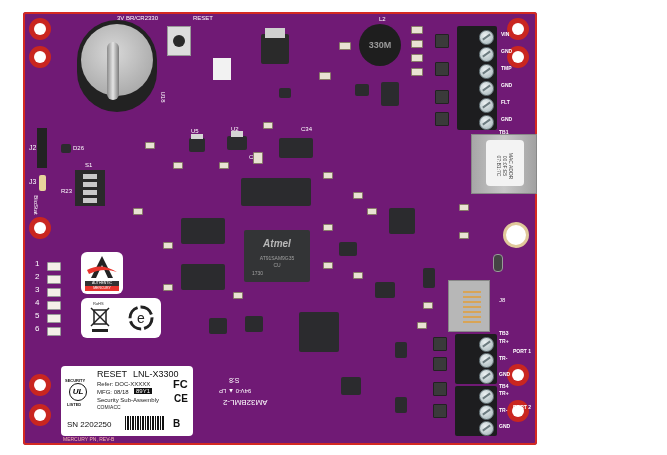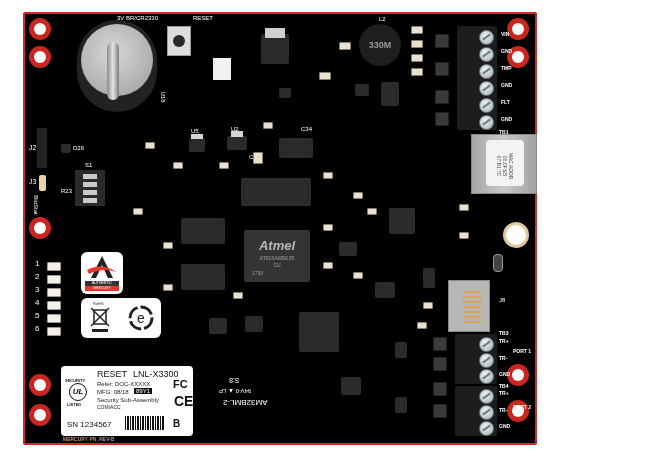--- a/index.html
+++ b/index.html
@@ -1,17 +1,17 @@
 <!DOCTYPE html>
 <html><head>
 <meta charset="utf-8">
 <style>
   html,body{margin:0;padding:0;background:#ffffff;}
   body{width:667px;height:455px;position:relative;overflow:hidden;font-family:"Liberation Sans",sans-serif;}
-  .board{position:absolute;left:23px;top:12px;width:514px;height:433px;background:#000000;border-radius:3px;box-shadow:inset 0 0 0 2px #d42a22;}
+  .board{position:absolute;left:23px;top:12px;width:514px;height:433px;background:#701a75;border-radius:3px;box-shadow:inset 0 0 0 2px #d42a22;}
   .abs{position:absolute;}
   .hole{position:absolute;width:22px;height:22px;border-radius:50%;background:#c92620;}
   .hole::after{content:"";position:absolute;left:5px;top:5px;width:12px;height:12px;border-radius:50%;background:#fff;}
   .silk{position:absolute;color:#fff;font-size:6px;font-family:"Liberation Sans",sans-serif;white-space:nowrap;}
   .chip{position:absolute;background:#2b2b2e;border-radius:2px;}
   .smd{position:absolute;background:#e9e2d3;border:1px solid #8a7d6a;border-radius:1px;}
   .smd.dark{background:#3a3a3a;border-color:#222;}
   .terminal{position:absolute;background:#1d1d1f;border-radius:2px;}
   .screw{position:absolute;width:13px;height:13px;border-radius:50%;background:radial-gradient(circle at 40% 35%,#eef3f4,#9fb0b4);border:1px solid #6d7c80;}
   .screw::after{content:"";position:absolute;left:2px;top:5px;width:9px;height:2px;background:#6d7c80;transform:rotate(-35deg);}
@@ -162,21 +162,21 @@
   <span class="silk" style="left:226px;top:142px">C21</span>
   <div class="chip" style="left:256px;top:126px;width:34px;height:20px"></div>
   <span class="silk" style="left:278px;top:114px">C34</span>
 
   <div class="chip" style="left:218px;top:166px;width:70px;height:28px"></div>
 
   <div class="chip" style="left:158px;top:206px;width:44px;height:26px"></div>
   <div class="chip" style="left:158px;top:252px;width:44px;height:26px"></div>
 
   <div class="chip" style="left:221px;top:218px;width:66px;height:52px;background:#333436;">
-    <div style="position:absolute;left:0;top:8px;width:66px;text-align:center;color:#b8b8b8;font-size:13px;font-weight:bold;font-style:italic;">Atmel</div>
+    <div style="position:absolute;left:0;top:8px;width:66px;text-align:center;color:#b8b8b8;font-size:10px;font-weight:bold;font-style:italic;">Atmel</div>
     <div style="position:absolute;left:0;top:25px;width:66px;text-align:center;color:#a0a0a0;font-size:5px;">AT91SAM9G35</div>
     <div style="position:absolute;left:0;top:32px;width:66px;text-align:center;color:#a0a0a0;font-size:5px;">CU</div>
     <div style="position:absolute;left:8px;top:40px;color:#a0a0a0;font-size:5px;">1730</div>
   </div>
 
   <div class="chip" style="left:366px;top:196px;width:26px;height:26px"></div>
   <div class="chip" style="left:276px;top:300px;width:40px;height:40px"></div>
   <div class="chip" style="left:222px;top:304px;width:18px;height:16px"></div>
   <div class="chip" style="left:186px;top:306px;width:18px;height:16px"></div>
   <div class="chip" style="left:352px;top:270px;width:20px;height:16px"></div>
@@ -229,22 +229,22 @@
     <span style="position:absolute;left:72px;top:3px;font-size:9px;color:#111;">LNL-X3300</span>
     <span style="position:absolute;left:36px;top:15px;font-size:6px;color:#222;">Refer: DOC-XXXXX</span>
     <span style="position:absolute;left:36px;top:23px;font-size:6px;color:#222;">MFG: 08/18</span>
     <span style="position:absolute;left:73px;top:22px;font-size:6px;color:#fff;background:#111;padding:0 2px;">89Y1</span>
     <span style="position:absolute;left:36px;top:31px;font-size:6px;color:#222;">Security Sub-Assembly</span>
     <span style="position:absolute;left:36px;top:38px;font-size:5px;color:#222;">COM/ACC</span>
     <span style="position:absolute;left:4px;top:12px;font-size:4px;font-weight:bold;color:#111;">SECURITY</span>
     <div style="position:absolute;left:8px;top:17px;width:16px;height:16px;border:1.5px solid #111;border-radius:50%;font-size:8px;font-weight:bold;text-align:center;line-height:16px;font-style:italic;">UL</div>
     <span style="position:absolute;left:6px;top:36px;font-size:4px;font-weight:bold;color:#111;">LISTED</span>
     <span style="position:absolute;left:112px;top:12px;font-size:11px;font-weight:bold;color:#111;">FC</span>
-    <span style="position:absolute;left:113px;top:27px;font-size:14px;font-weight:bold;color:#111;">CE</span>
-    <span style="position:absolute;left:6px;top:54px;font-size:8px;color:#111;">SN 1234567</span>
+    <span style="position:absolute;left:113px;top:27px;font-size:10px;font-weight:bold;color:#111;">CE</span>
+    <span style="position:absolute;left:6px;top:54px;font-size:8px;color:#111;">SN 2202250</span>
     <div style="position:absolute;left:64px;top:50px;width:40px;height:14px;background:repeating-linear-gradient(90deg,#111 0 1px,#fff 1px 2px,#111 2px 4px,#fff 4px 5px);"></div>
     <span style="position:absolute;left:112px;top:52px;font-size:10px;font-weight:bold;color:#111;">B</span>
   </div>
 
   <div class="smd" style="left:150px;top:150px;width:8px;height:5px"></div>
   <div class="smd" style="left:196px;top:150px;width:8px;height:5px"></div>
   <div class="smd" style="left:300px;top:160px;width:8px;height:5px"></div>
   <div class="smd" style="left:330px;top:180px;width:8px;height:5px"></div>
   <div class="smd" style="left:344px;top:196px;width:8px;height:5px"></div>
   <div class="smd" style="left:300px;top:212px;width:8px;height:5px"></div>

